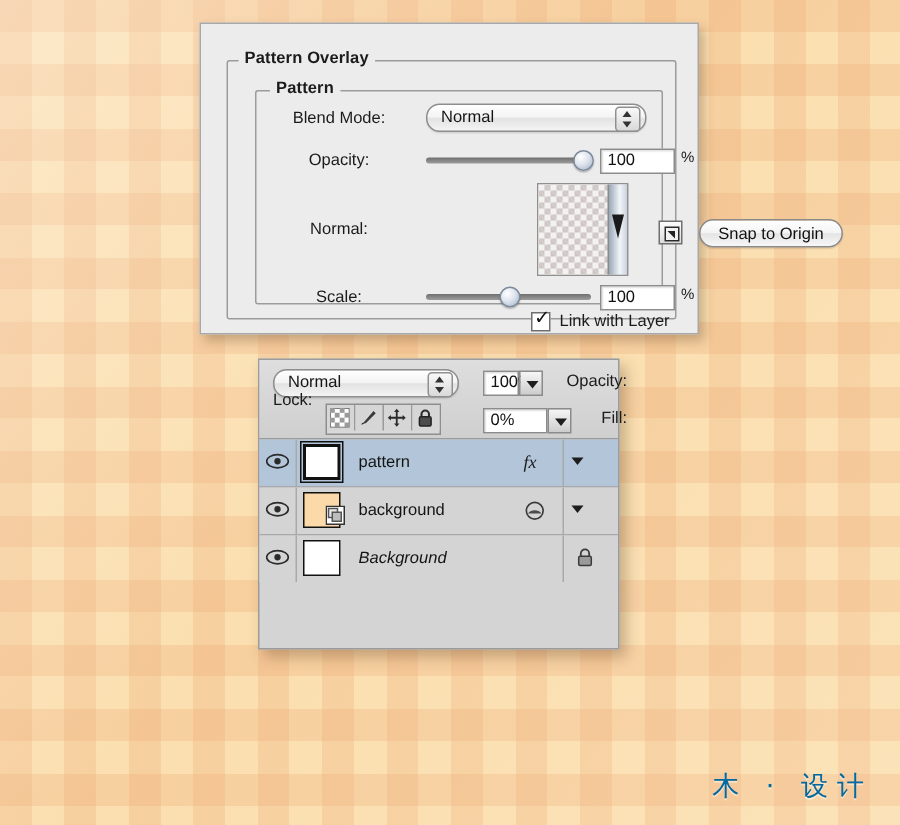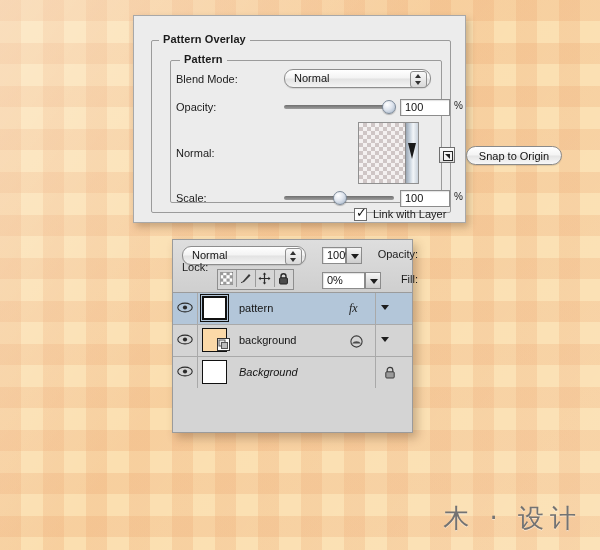--- a/index.html
+++ b/index.html
@@ -45,21 +45,21 @@
     background:#ececec;
     font-size:11px;font-weight:bold;color:#1b1b1b;
     padding:0 4px;letter-spacing:.1px;
   }
   #grp-outer{left:17px;top:24px;width:300px;height:173px;}
   #lbl-outer{left:25px;top:17px;}
   #grp-inner{left:36px;top:44px;width:272px;height:143px;}
   #lbl-inner{left:46px;top:37px;}
 
   .row-label{
-    position:absolute;font-size:11px;color:#1b1b1b;text-align:left;
+    position:absolute;font-size:11px;color:#1b1b1b;text-align:center;
     white-space:nowrap;
   }
 
   
   .aqua-select{
     position:absolute;height:19px;
     background:linear-gradient(to bottom,#ffffff 0%,#f3f3f3 48%,#e2e2e2 52%,#f4f4f4 100%);
     border:1px solid #8d8d8d;border-radius:9px;
     box-sizing:border-box;
     box-shadow:0 1px 1px rgba(0,0,0,.10);
@@ -244,21 +244,21 @@
     position:absolute;left:31px;top:7px;width:0;height:0;
     border-top:5px solid transparent;border-bottom:5px solid transparent;border-left:7px solid #3a3a3a;
   }
   #group-folder{position:absolute;left:46px;top:5px;}
   #group-name{position:absolute;left:73px;top:4px;font-size:11px;color:#141414;}
 
   
   #watermark{
     position:absolute;right:18px;bottom:14px;
     font-family:"DejaVu Sans",sans-serif;
-    font-size:26px;color:#737373;letter-spacing:6px;
+    font-size:18px;color:#0369a1;letter-spacing:6px;
     text-shadow:0 1px 0 rgba(255,255,255,.45);
   }
 </style>
 </head>
 <body>
 
 <div id="bg"></div>
 <div id="bg-sheen"></div>
 
 <div id="dialog">

